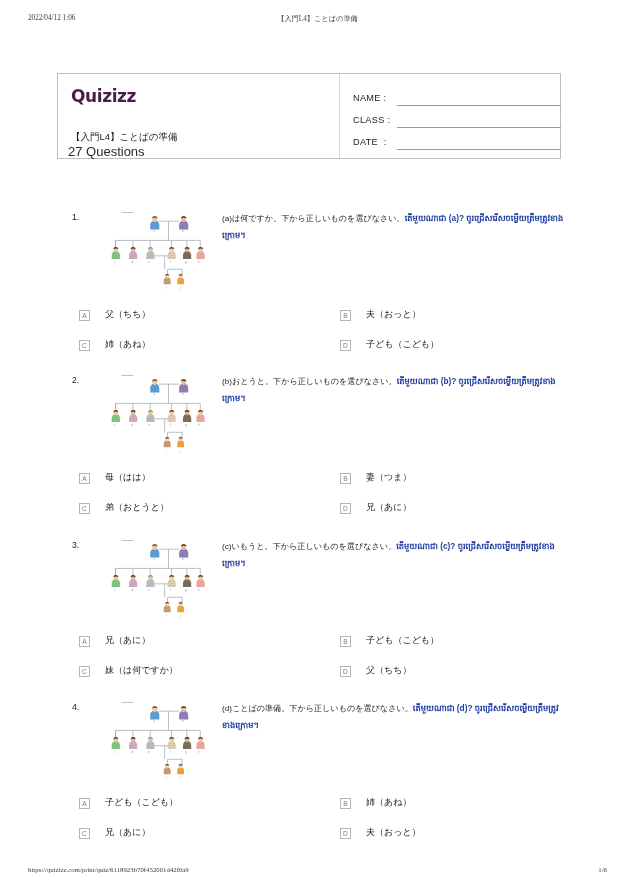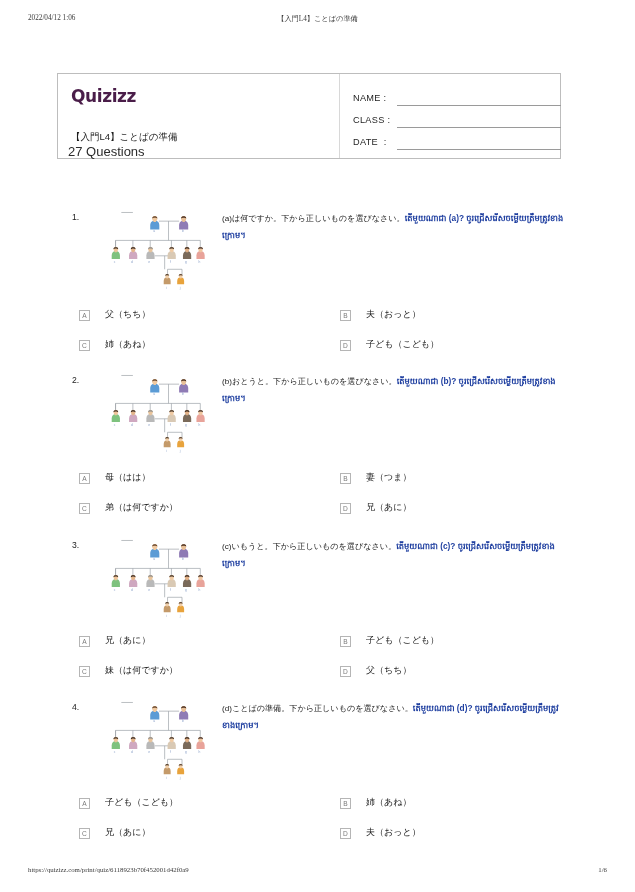--- a/index.html
+++ b/index.html
@@ -460,21 +460,21 @@
 <div class="opt col-l" style="top:473px">
   <span class="badge">A</span>
   <span class="otext">母（はは）</span>
 </div>
 <div class="opt col-r" style="top:473px">
   <span class="badge">B</span>
   <span class="otext">妻（つま）</span>
 </div>
 <div class="opt col-l" style="top:503px">
   <span class="badge">C</span>
-  <span class="otext">弟（は何ですか）</span>
+  <span class="otext">弟（おとうと）</span>
 </div>
 <div class="opt col-r" style="top:503px">
   <span class="badge">D</span>
   <span class="otext">兄（あに）</span>
 </div>
 
 <div class="q-block" style="top:540px">
   <span class="q-num">3.</span>
   <div class="tree">
       <svg viewBox="0 0 108 88" width="104" height="86">

